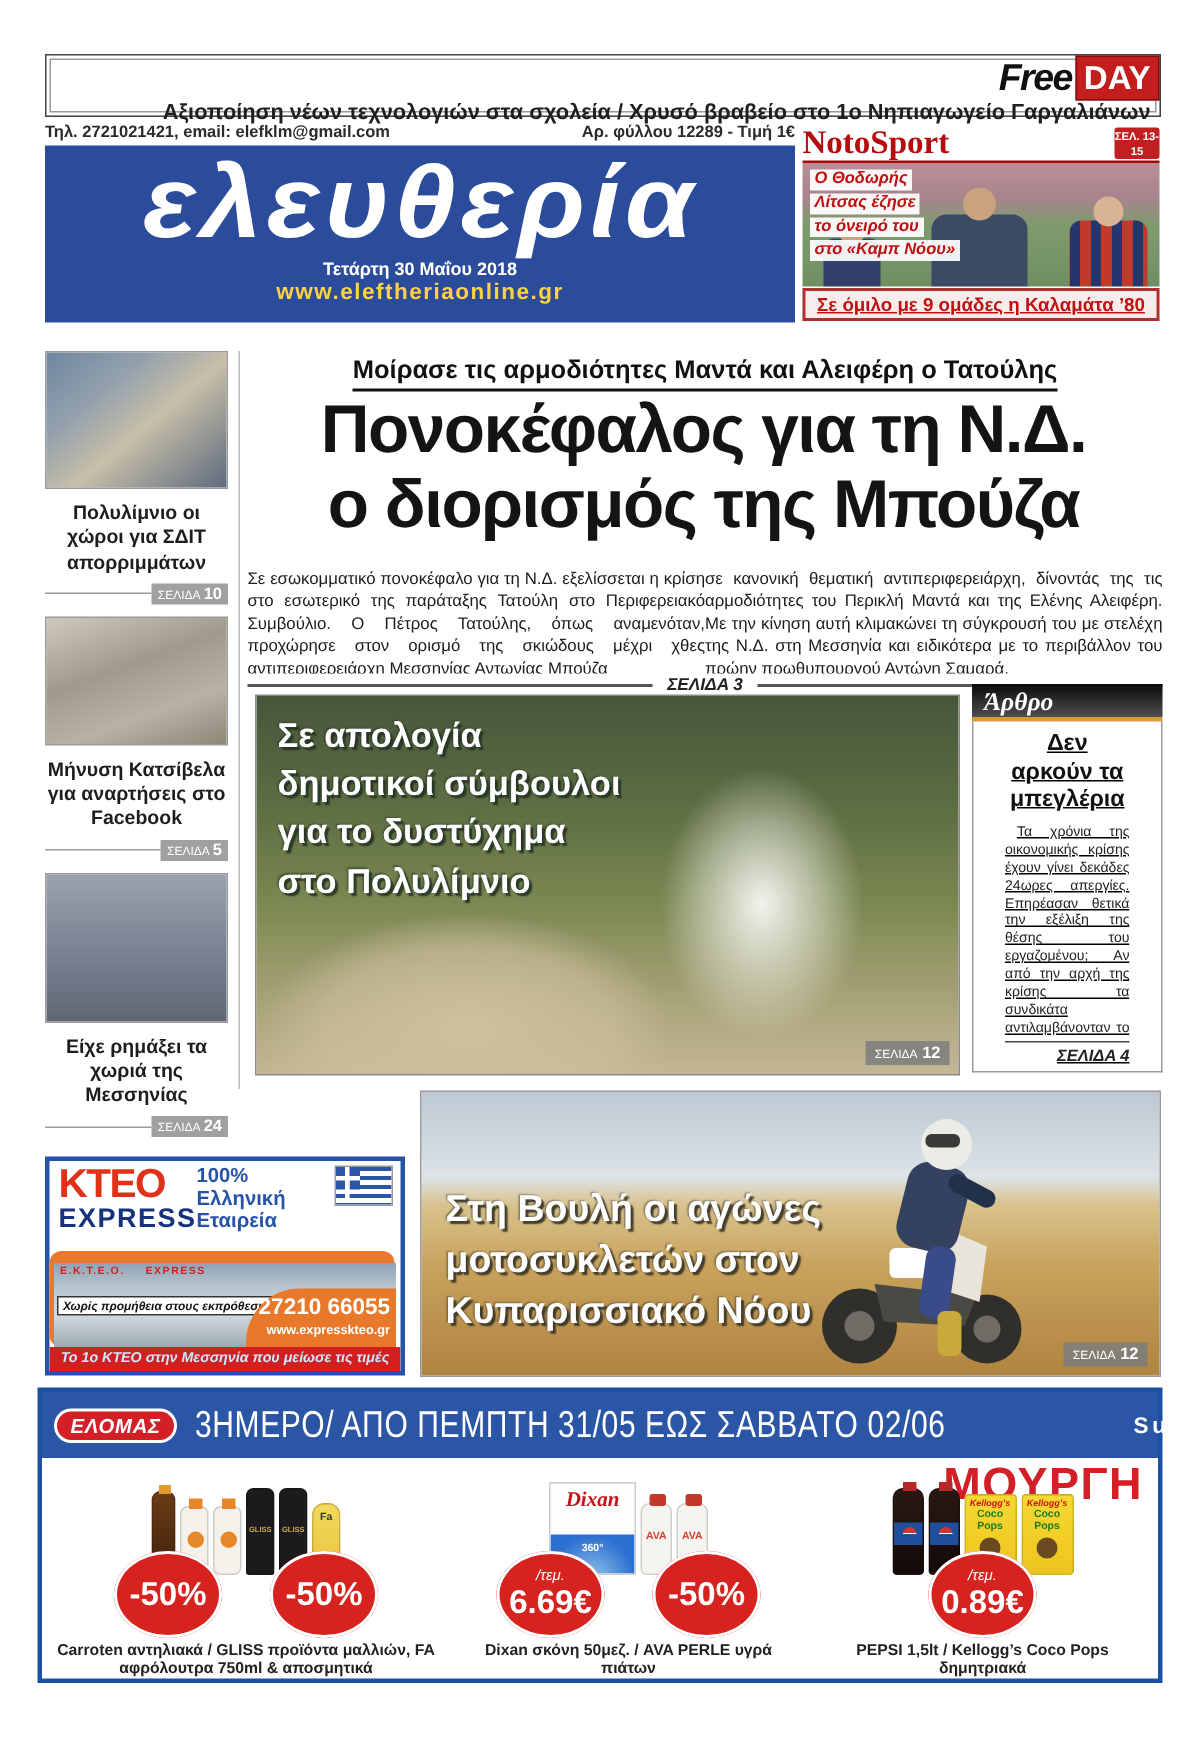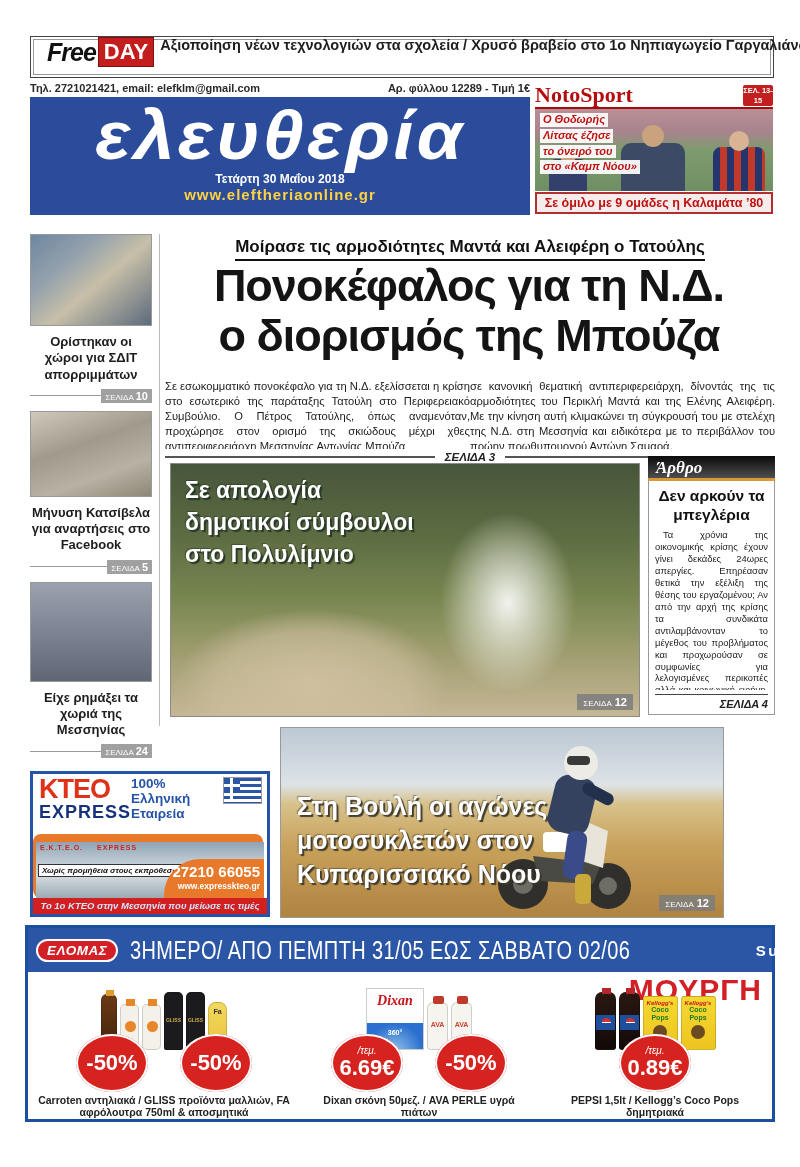--- a/index.html
+++ b/index.html
@@ -6,21 +6,21 @@
     --masthead-blue:#2b4c9b; --accent-red:#c41414; --badge-red:#d6231f;
     --orange:#e8792a; --market-blue:#2b55a5; --url-yellow:#ffd23f;
   }
   *{margin:0;padding:0;box-sizing:border-box;}
   body{background:#fff;font-family:"Liberation Sans",sans-serif;}
   #page{position:relative;width:800px;height:1167px;background:#fff;overflow:hidden;}
 
   
   .top-banner{position:absolute;left:30px;top:36px;width:744px;height:42px;
     border:1px solid #444;box-shadow:inset 0 0 0 2px #fff, inset 0 0 0 3px #999;
-    display:flex;align-items:flex-start;}
+    display:flex;align-items:flex-end;flex-direction:column;}
   .freeday{display:flex;align-items:center;margin-left:16px;}
   .freeday .free{font-size:25px;font-weight:bold;font-style:italic;color:#111;letter-spacing:-1px;}
   .freeday .day{font-size:22px;font-weight:bold;color:#fff;background:#c41d1d;padding:1px 5px;margin-left:2px;border:1px solid #7d0f0f;}
   .banner-text{flex:1;text-align:center;font-size:14.5px;font-weight:bold;color:#1e1e1e;padding:0 6px;white-space:nowrap;}
 
   
   .contact-row{position:absolute;left:30px;top:82px;width:500px;display:flex;justify-content:space-between;
     font-size:11px;font-weight:bold;color:#2a2a2a;}
 
   
@@ -43,21 +43,21 @@
   .ns-man:before{content:"";position:absolute;top:-18px;left:21px;width:22px;height:22px;border-radius:50%;background:#c9a27e;}
   .ns-kid-r{position:absolute;bottom:0;right:8px;width:52px;height:44px;border-radius:8px 8px 0 0;
     background:repeating-linear-gradient(90deg,#27356e 0 7px,#c0392b 7px 14px);}
   .ns-kid-r:before{content:"";position:absolute;top:-16px;left:16px;width:20px;height:20px;border-radius:50%;background:#d8b494;}
   .ns-kid-l{position:absolute;bottom:0;left:14px;width:38px;height:32px;border-radius:7px 7px 0 0;background:#32406b;}
   .ns-kid-l:before{content:"";position:absolute;top:-14px;left:10px;width:18px;height:18px;border-radius:50%;background:#c9a27e;}
   .ns-chips{position:absolute;left:5px;top:4px;}
   .ns-chip{display:table;background:rgba(255,255,255,0.93);color:#c01111;font-weight:bold;font-style:italic;
     font-size:11px;padding:0 3px;margin-bottom:2px;line-height:1.25;}
   .ns-footer{height:22px;border:2px solid #b03030;background:#f6ecec;color:#c01111;
-    font-weight:bold;font-size:12.5px;text-align:center;line-height:18px;white-space:nowrap;margin-top:1px;}
+    font-weight:bold;font-size:12.5px;text-align:center;line-height:18px;white-space:nowrap;margin-top:1px;text-decoration:underline;}
 
   
   .v-sep{position:absolute;left:159px;top:234px;width:1px;height:492px;background:#bcbcbc;}
   .sidebar{position:absolute;left:30px;top:234px;width:122px;}
   .s-photo{width:122px;border:1px solid #999;}
   .s-photo.p1{height:92px;background:linear-gradient(140deg,#6e87a0 0%,#93a1ad 30%,#c7bfa8 55%,#5d6b7d 100%);}
   .s-photo.p2{height:86px;background:linear-gradient(160deg,#cfc9bd 0%,#a09a8c 40%,#b8b2a4 70%,#8d8778 100%);}
   .s-photo.p3{height:100px;background:linear-gradient(180deg,#9aa2ae 0%,#7c8494 50%,#5f6674 100%);}
   .s-cap{font-size:13px;font-weight:bold;color:#1d1d1d;text-align:center;line-height:1.25;margin:8px 0 6px;}
   .s-badge-row{display:flex;align-items:center;margin-bottom:8px;}
@@ -89,21 +89,21 @@
     color:#fff;padding:2px 6px;}
   .photo-badge .lbl{font-size:8px;}
   .photo-badge .num{font-size:11px;font-weight:bold;}
   .main-photo .photo-badge{right:6px;bottom:6px;}
 
   
   .arthro{position:absolute;left:648px;top:456px;width:127px;}
   .arthro-head{height:25px;background:linear-gradient(180deg,#0a0a0a,#4e4e4e);border-bottom:3px solid #d9973b;
     color:#fff;font-family:"Liberation Serif",serif;font-style:italic;font-weight:bold;font-size:17px;
     line-height:23px;padding-left:8px;}
-  .arthro-box{border:1px solid #999;border-top:none;padding:6px 6px 4px;height:234px;display:flex;flex-direction:column;}
+  .arthro-box{border:1px solid #999;border-top:none;padding:6px 21px 4px;height:234px;display:flex;flex-direction:column;text-decoration:underline;}
   .arthro-title{font-size:15.5px;font-weight:bold;color:#111;text-align:center;line-height:1.2;margin-bottom:5px;}
   .arthro-body{flex:1;font-size:9.4px;line-height:1.27;text-align:justify;color:#222;overflow:hidden;text-indent:8px;}
   .arthro-foot{border-top:1px solid #444;margin-top:4px;padding-top:3px;text-align:right;
     font-size:11px;font-weight:bold;font-style:italic;color:#222;}
 
   
   .strike-box{position:absolute;left:30px;top:731px;width:238px;height:36px;border:1px solid #8a8a8a;
     box-shadow:inset 0 0 0 3px #fff, inset 0 0 0 4px #bbb;display:flex;align-items:center;}
   .strike-text{flex:1;text-align:center;font-size:10.5px;font-weight:bold;font-style:italic;color:#222;white-space:nowrap;}
   .strike-tab{width:13px;height:28px;background:#9e9e9e;color:#fff;font-size:6px;font-weight:bold;
@@ -130,21 +130,21 @@
   .k-note{position:absolute;left:2px;top:22px;background:#fff;border:1px solid #333;color:#111;
     font-size:8px;font-weight:bold;font-style:italic;padding:1px 3px;white-space:nowrap;}
   .k-swoosh{position:absolute;right:0;bottom:0;width:100px;height:40px;background:var(--orange,#e8792a);
     border-top-left-radius:36px;text-align:right;padding:5px 4px 0 0;}
   .k-phone{color:#fff;font-weight:bold;font-size:15px;line-height:1.1;}
   .k-url{color:#fff;font-size:8.5px;font-weight:bold;}
   .k-bottom{position:absolute;left:0;right:0;bottom:0;height:16px;background:#d21f1f;color:#cfe7ff;
     font-weight:bold;font-style:italic;font-size:9.5px;text-align:center;line-height:15px;white-space:nowrap;}
 
   
-  .moto{position:absolute;left:280px;top:727px;width:444px;height:191px;border:1px solid #999;overflow:hidden;
+  .moto{position:absolute;left:280px;top:727px;width:494px;height:191px;border:1px solid #999;overflow:hidden;
     background:linear-gradient(180deg,#bcc8d3 0%,#dde3e7 30%,#d8c28c 40%,#c8a25c 62%,#b08340 100%);}
   .moto-overlay{position:absolute;left:16px;top:62px;color:#fff;font-weight:bold;font-size:25px;line-height:1.35;
     text-shadow:2px 2px 1px rgba(60,55,40,0.95), -1px -1px 1px rgba(60,55,40,0.5);}
   .moto .photo-badge{right:8px;bottom:6px;}
   .moto svg{position:absolute;right:70px;top:8px;}
 
   
   .market{position:absolute;left:25px;top:925px;width:750px;height:197px;border:3px solid #1d4fa0;background:#fff;}
   .m-head{height:44px;background:var(--market-blue,#2b55a5);display:flex;align-items:center;padding:0 10px 0 8px;}
   .m-logo{background:#d31f26;border:2px solid #fff;border-radius:12px;color:#fff;
@@ -235,21 +235,21 @@
       </div>
     </div>
     <div class="ns-footer">Σε όμιλο με 9 ομάδες η Καλαμάτα ’80</div>
   </div>
 
   <div class="v-sep"></div>
 
   <div class="sidebar">
     <div>
       <div class="s-photo p1"></div>
-      <div class="s-cap">Ορίστηκαν οι χώροι για ΣΔΙΤ απορριμμάτων</div>
+      <div class="s-cap">Πολυλίμνιο οι χώροι για ΣΔΙΤ απορριμμάτων</div>
       <div class="s-badge-row">
         <span class="rule"></span>
         <span class="s-badge">
           <span class="lbl">ΣΕΛΙΔΑ</span>
           <span class="num">10</span>
         </span>
       </div>
     </div>
     <div>
       <div class="s-photo p2"></div>
@@ -289,20 +289,21 @@
   <div class="page5row">
     <span class="rule"></span>
     <span class="txt">ΣΕΛΙΔΑ 3</span>
     <span class="rule"></span>
   </div>
 
   <div class="main-photo">
     <div class="photo-overlay">
       <div>Σε απολογία</div>
       <div>δημοτικοί σύμβουλοι</div>
+      <div>για το δυστύχημα</div>
       <div>στο Πολυλίμνιο</div>
     </div>
     <div class="photo-badge">
       <span class="lbl">ΣΕΛΙΔΑ</span>
       <span class="num">12</span>
     </div>
   </div>
 
   <div class="arthro">
     <div class="arthro-head">Άρθρο</div>

